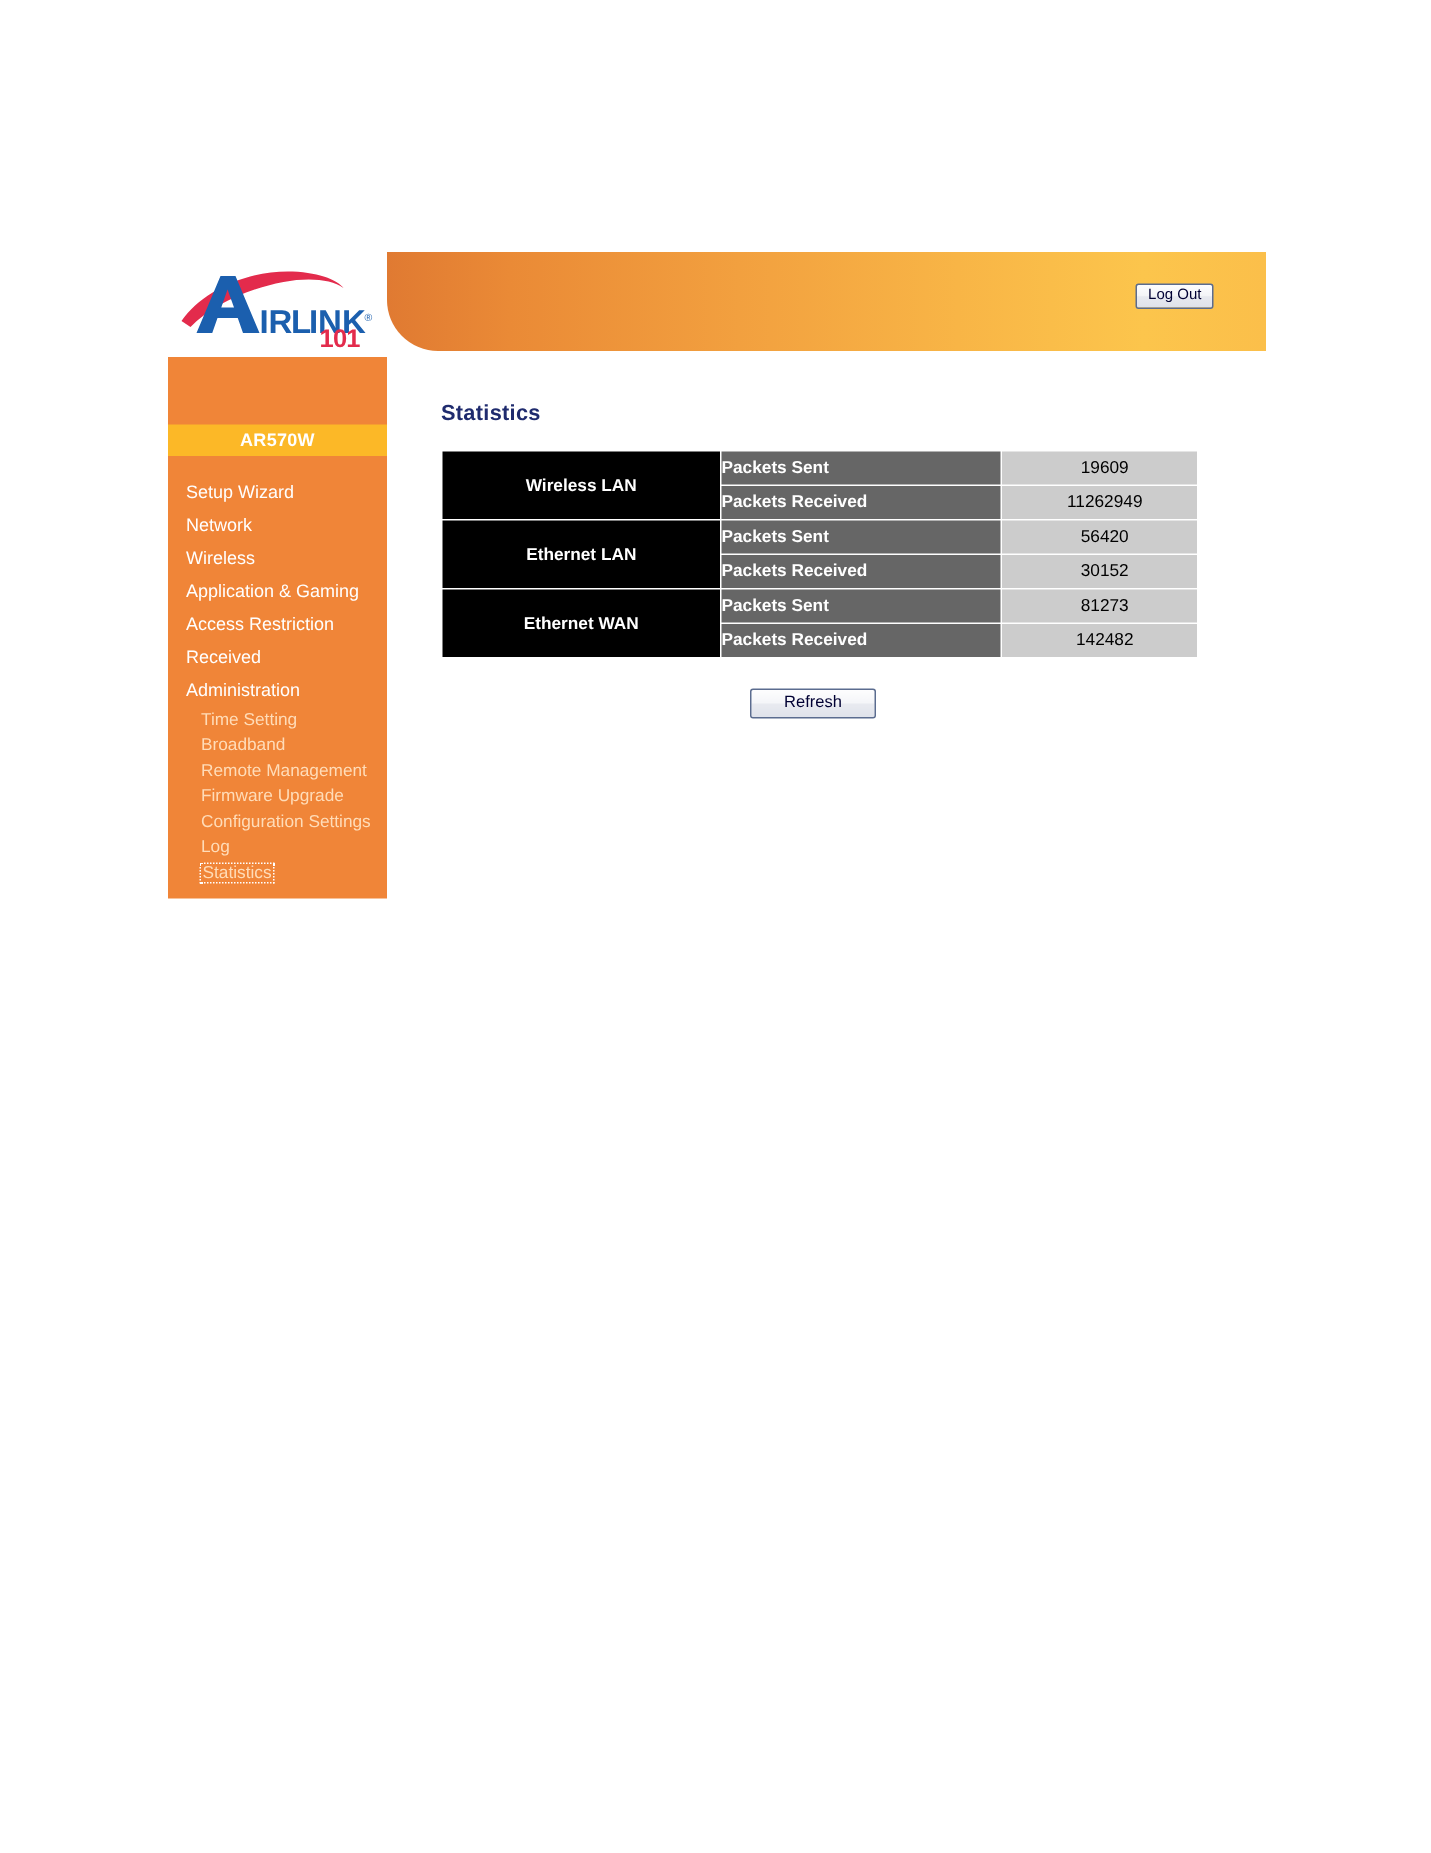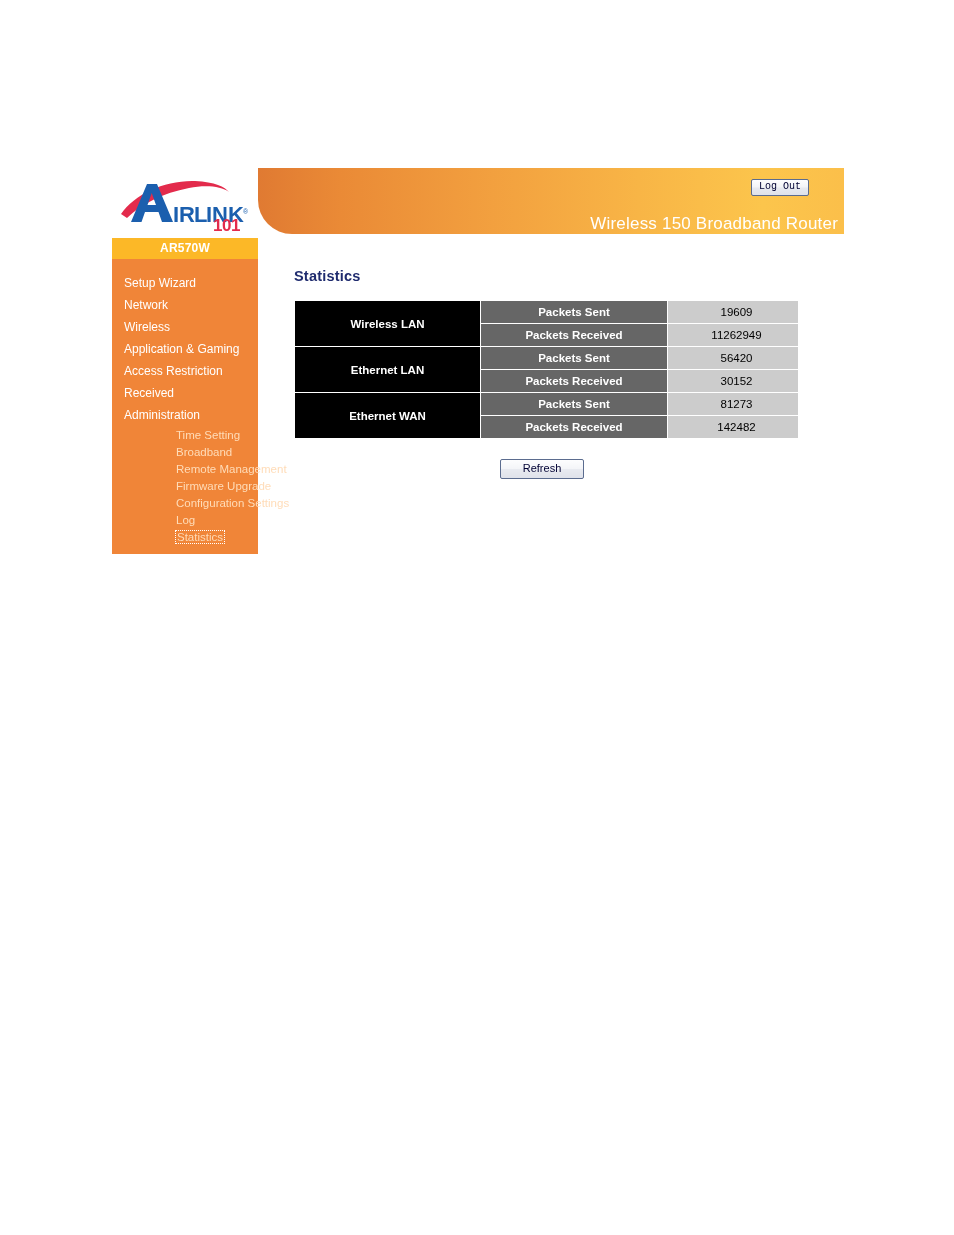--- a/index.html
+++ b/index.html
@@ -70,23 +70,23 @@
     font-size: 17px;
     font-weight: normal;
     letter-spacing: 0.2px;
     white-space: nowrap;
     z-index: 2;
   }
 
   .logout-btn {
     position: absolute;
     right: 35px;
-    top: 11px;
+    top: 21px;
     z-index: 4;
-    font-family: Liberation Mono, monospace;
+    font-family: Liberation Sans, sans-serif;
     font-size: 10px;
     color: #000033;
     background: linear-gradient(to bottom, #fdfdfe 0%, #f3f4f7 48%, #e7e9ef 52%, #dfe2ea 100%);
     border: 1px solid #5b6c8f;
     border-radius: 2px;
     padding: 1px 7px 2px 7px;
     line-height: 12px;
     cursor: pointer;
   }
 
@@ -105,39 +105,39 @@
   }
 
   .model-band {
     background: #fcb827;
     color: #ffffff;
     text-align: center;
     font-size: 12px;
     font-weight: bold;
     padding: 3px 0 4px 0;
     letter-spacing: 0.2px;
+    margin-top: 45px;
   }
 
   .menu {
     padding-top: 13px;
   }
 
   .menu-item {
     color: #ffffff;
     font-size: 12px;
     font-weight: normal;
     padding: 3px 0 3px 12px;
     line-height: 16px;
     cursor: pointer;
     white-space: nowrap;
   }
 
   .submenu {
     padding-top: 1px;
-    padding-left: 42px;
   }
 
   .submenu-item {
     color: #ffdcb8;
     font-size: 11.5px;
     font-weight: normal;
     padding: 1px 0 1px 22px;
     line-height: 15px;
     cursor: pointer;
     white-space: nowrap;
@@ -196,21 +196,20 @@
     font-weight: bold;
     text-align: center;
     vertical-align: middle;
   }
 
   td.metric-cell {
     width: 186px;
     background: #666666;
     color: #ffffff;
     font-weight: bold;
-    text-align: center;
     vertical-align: middle;
   }
 
   td.value-cell {
     width: 123px;
     background: #cccccc;
     color: #000000;
     font-weight: normal;
     text-align: center;
     padding-left: 7px;
@@ -257,21 +256,20 @@
         <text x="111" y="48" font-family="'Liberation Sans', sans-serif" font-size="22" font-weight="bold" fill="#1b5fae" letter-spacing="-0.4">K</text>
 
         <text x="126" y="40" font-family="'Liberation Sans', sans-serif" font-size="7" fill="#1b5fae">®</text>
 
         <text x="96" y="57" font-family="'Liberation Sans', sans-serif" font-size="17" font-weight="bold" fill="#e32b4c" letter-spacing="-0.5">101</text>
       </svg>
     </div>
 
     <div class="banner"></div>
 
-    <div class="banner-title">Wireless 150 Broadband Router</div>
 
     <button class="logout-btn">Log Out</button>
   </div>
 
   <div class="body-row">
 
     <div class="sidebar">
 
       <div class="model-band">AR570W</div>
 

